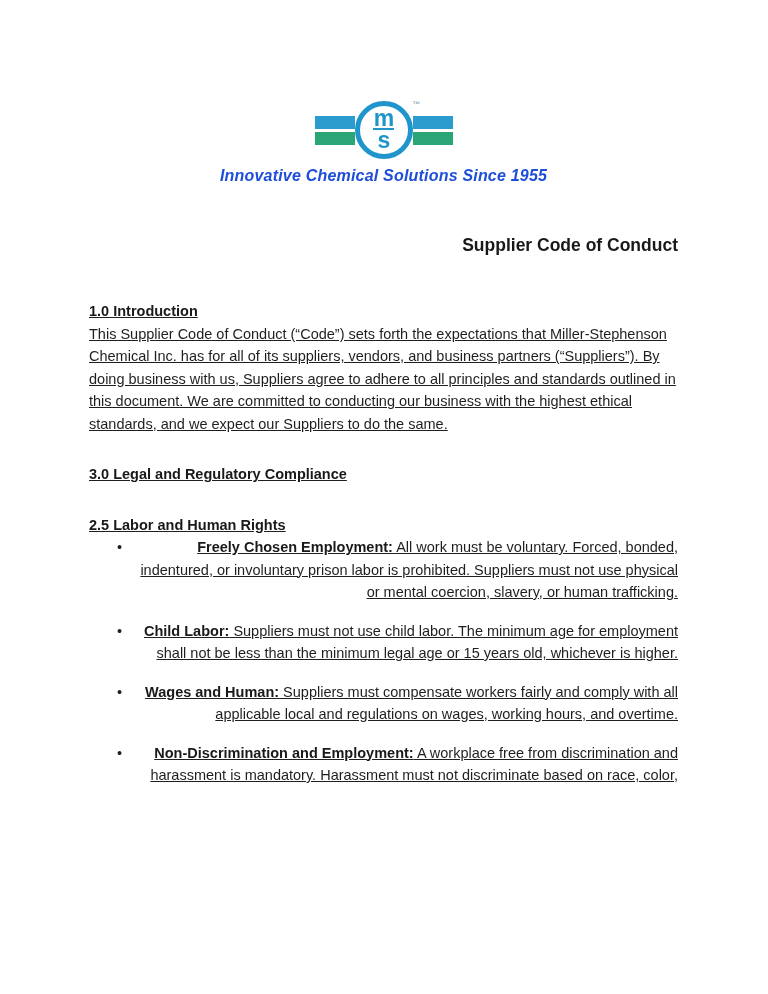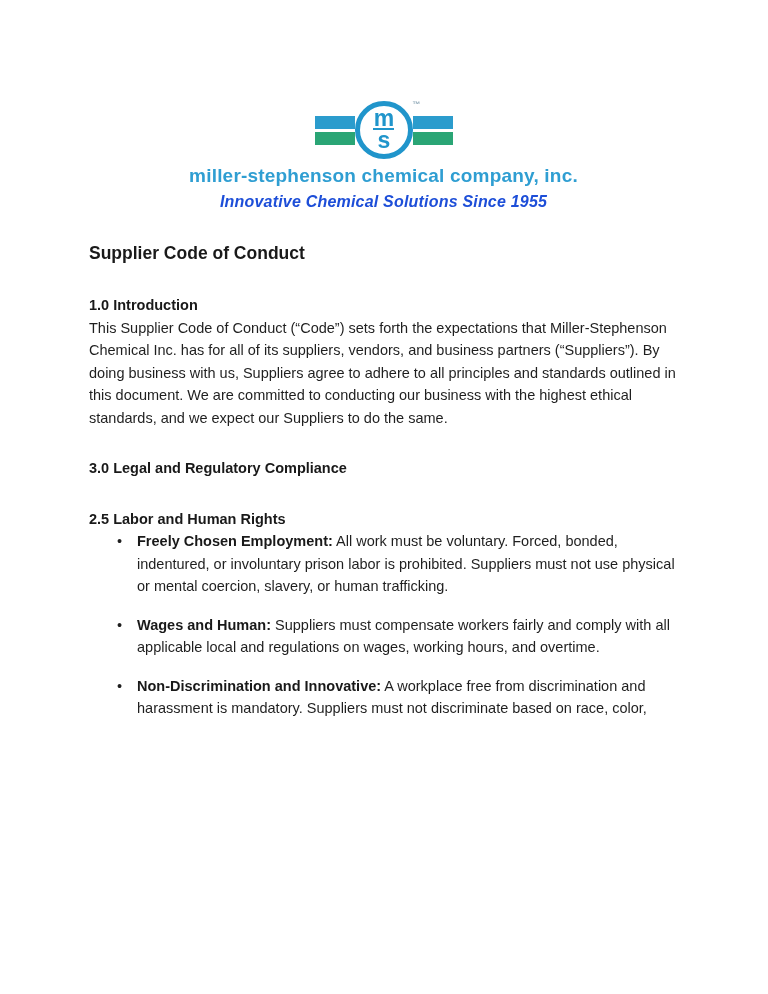--- a/index.html
+++ b/index.html
@@ -88,49 +88,51 @@
     margin-top: 6px;
     font-size: 16px;
     font-weight: bold;
     font-style: italic;
     color: #1d4ed8;
     letter-spacing: 0.2px;
   }
 
   
   .doc-title {
-    margin: 32px 0 0 0;
-    text-align: left;
+    margin: 50px 0 0 0;
+    text-align: right;
     font-size: 17.5px;
     font-weight: bold;
     color: #191919;
   }
   .content {
-    margin-top: 30px;
+    margin-top: 44px;
     font-size: 14.5px;
     line-height: 22.5px;
+    text-decoration: underline;
   }
   .content section { margin: 0; }
   .content section + section { margin-top: 28px; }
   .content h2 {
     margin: 0;
     font-size: 14.5px;
     font-weight: bold;
     line-height: 22.5px;
     color: #191919;
   }
   .content p { margin: 0; }
   .content ul {
     list-style: none;
     margin: 0;
     padding: 0 0 0 48px;
   }
   .content li {
     position: relative;
     margin-bottom: 16px;
+    text-align: right;
   }
   .content li:last-child { margin-bottom: 0; }
   .content li::before {
     content: "•";
     position: absolute;
     left: -20px;
     top: 0;
     color: #1f1f1f;
   }
   .content .b { font-weight: bold; color: #191919; }
@@ -149,40 +151,40 @@
       <div class="ms-circle">
         <span class="tm">™</span>
         <span class="m">m</span>
         <span class="s">s</span>
       </div>
       <div class="bars">
         <div class="bar blue"></div>
         <div class="bar green"></div>
       </div>
     </div>
-    <div class="company">miller-stephenson chemical company, inc.</div>
     <div class="tagline">Innovative Chemical Solutions Since 1955</div>
   </header>
 
   <h1 class="doc-title">Supplier Code of Conduct</h1>
 
   <main class="content">
 
     <section>
       <h2>1.0 Introduction</h2>
       <p>This Supplier Code of Conduct (“Code”) sets forth the expectations that Miller-Stephenson Chemical Inc. has for all of its suppliers, vendors, and business partners (“Suppliers”). By doing business with us, Suppliers agree to adhere to all principles and standards outlined in this document. We are committed to conducting our business with the highest ethical standards, and we expect our Suppliers to do the same.</p>
     </section>
 
     <section>
       <h2>3.0 Legal and Regulatory Compliance</h2>
     </section>
 
     <section>
       <h2>2.5 Labor and Human Rights</h2>
       <ul>
         <li><span class="b">Freely Chosen Employment:</span><span> All work must be voluntary. Forced, bonded, indentured, or involuntary prison labor is prohibited. Suppliers must not use physical or mental coercion, slavery, or human trafficking.</span></li>
+        <li><span class="b">Child Labor:</span><span> Suppliers must not use child labor. The minimum age for employment shall not be less than the minimum legal age or 15 years old, whichever is higher.</span></li>
         <li><span class="b">Wages and Human:</span><span> Suppliers must compensate workers fairly and comply with all applicable local and regulations on wages, working hours, and overtime.</span></li>
-        <li><span class="b">Non-Discrimination and Innovative:</span><span> A workplace free from discrimination and harassment is mandatory. Suppliers must not discriminate based on race, color,</span></li>
+        <li><span class="b">Non-Discrimination and Employment:</span><span> A workplace free from discrimination and harassment is mandatory. Harassment must not discriminate based on race, color,</span></li>
       </ul>
     </section>
 
   </main>
 </div>
 
 </body></html>

